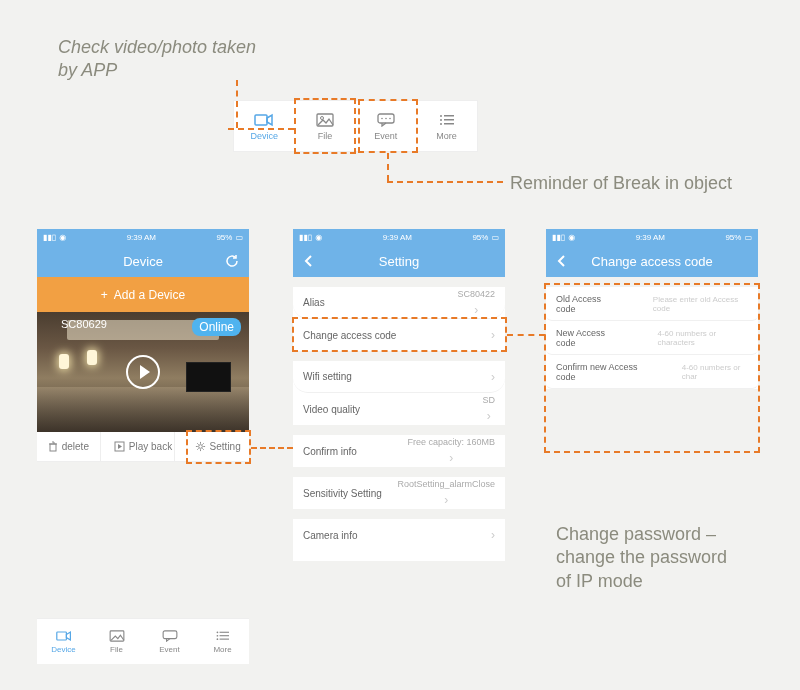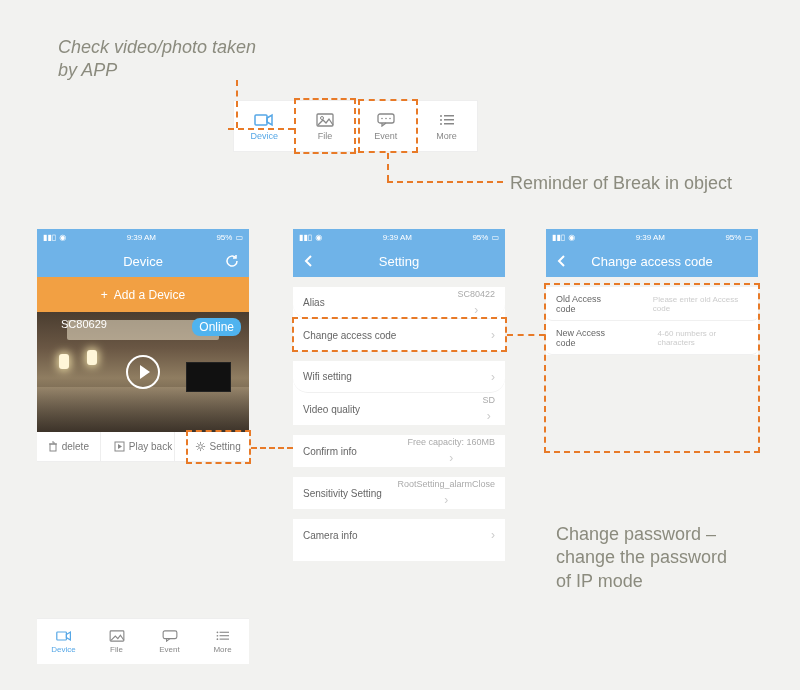--- a/index.html
+++ b/index.html
@@ -463,15 +463,19 @@
   </div>
   <div style="height:10px; background:#f2f2f0;"></div>
   <div class="form-row">
     <span>Old Access code</span>
     <span class="ph">Please enter old Access code</span>
   </div>
   <div class="form-row">
     <span>New Access code</span>
     <span class="ph">4-60 numbers or characters</span>
   </div>
+  <div class="form-row">
+    <span>Confirm new Access code</span>
+    <span class="ph">4-60 numbers or char</span>
+  </div>
 </div>
 
 <div class="dash" style="top:283px; left:544px; width:216px; height:170px;"></div>
 
 </body></html>

